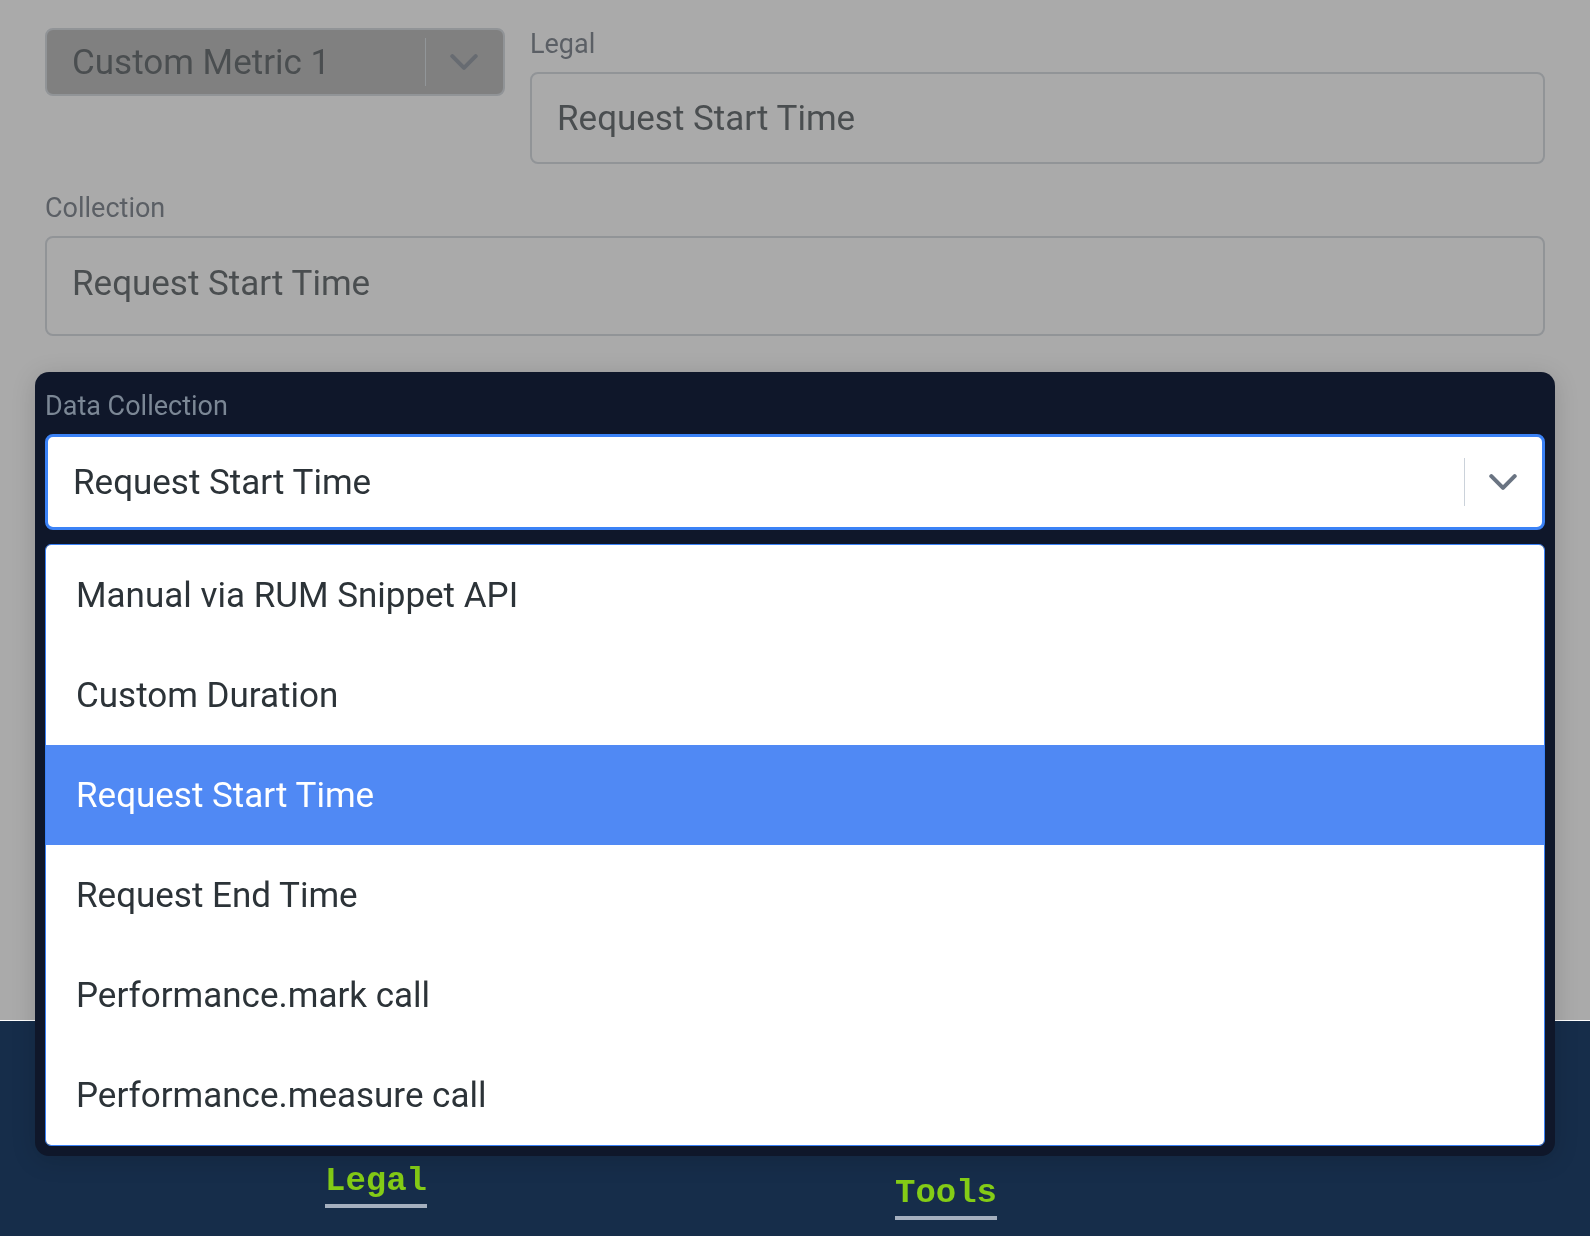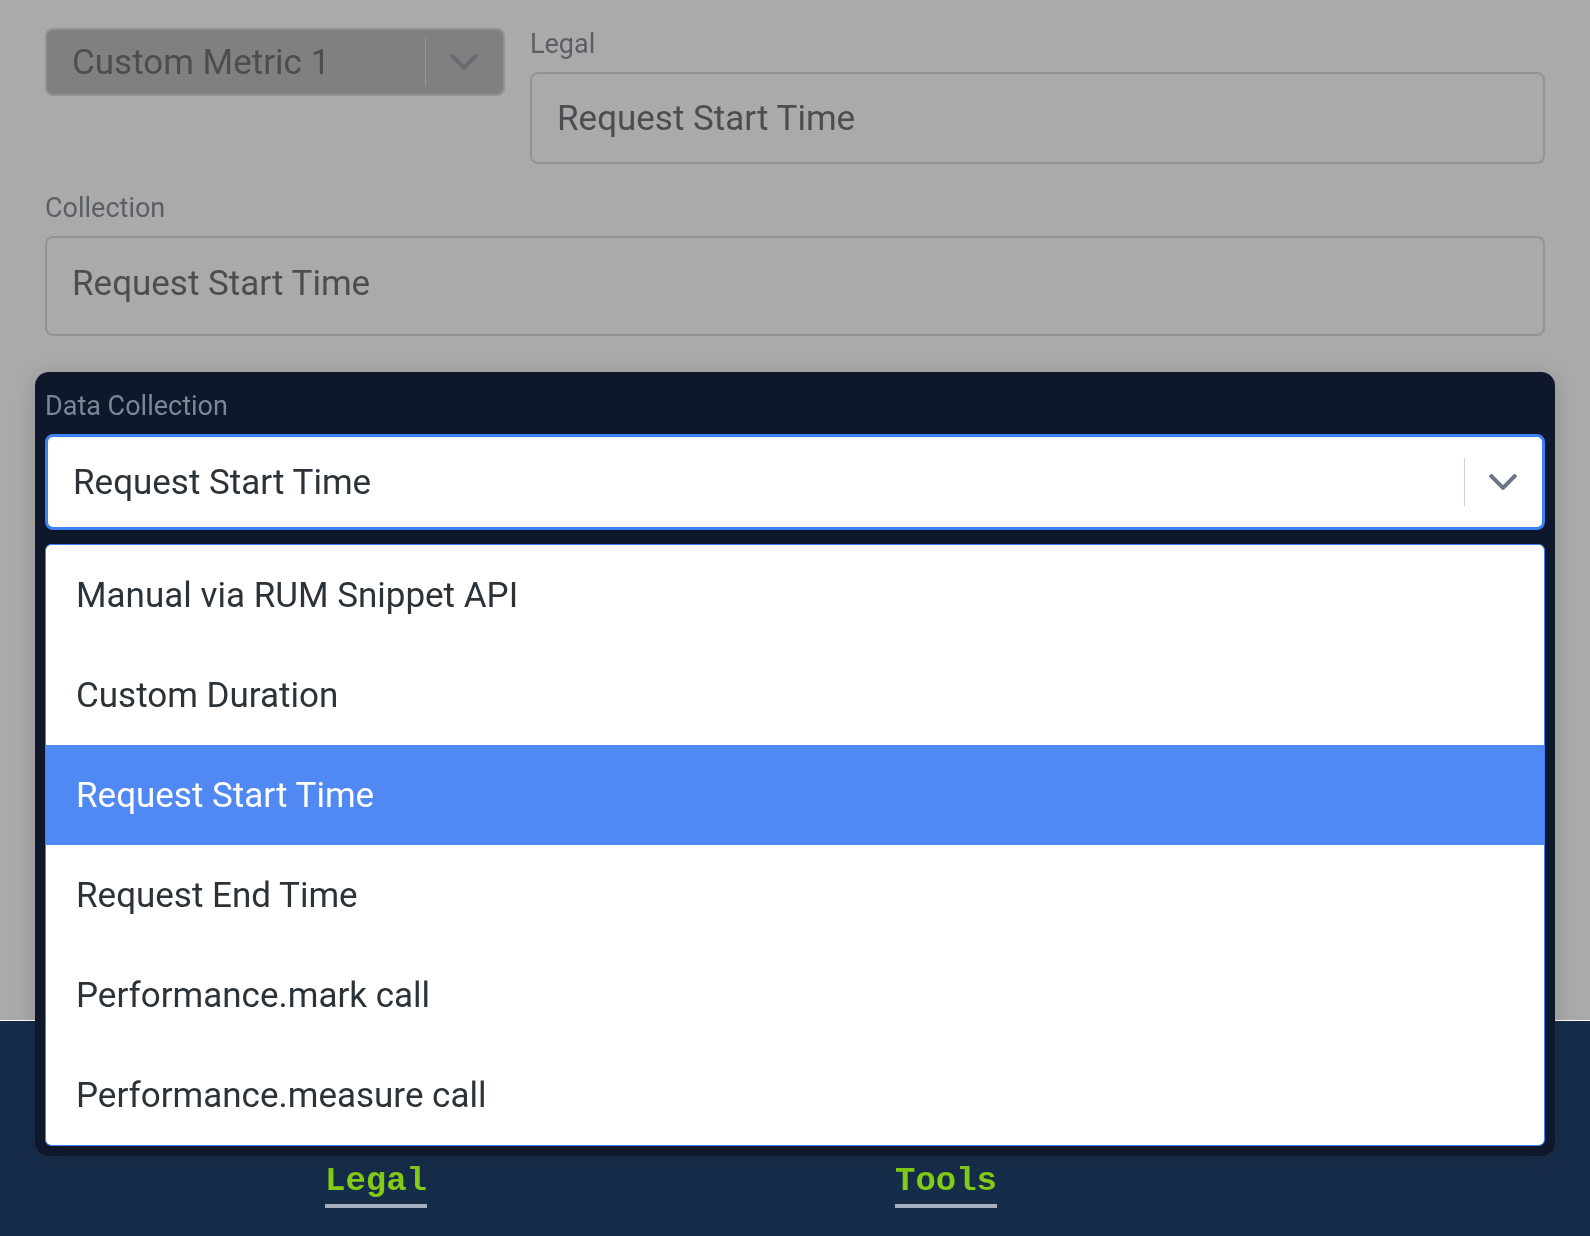--- a/index.html
+++ b/index.html
@@ -213,21 +213,21 @@
 
     .footer-legal {
       position: absolute;
       left: 325px;
       bottom: 28px;
     }
 
     .footer-tools {
       position: absolute;
       left: 895px;
-      bottom: 28px;
+      bottom: 16px;
     }
   </style>
 </head>
 <body>
 
 <div class="dimmed-content">
   <div class="form-area">
     <div class="row">
       <div class="col-metric">
         <div class="select-box">

